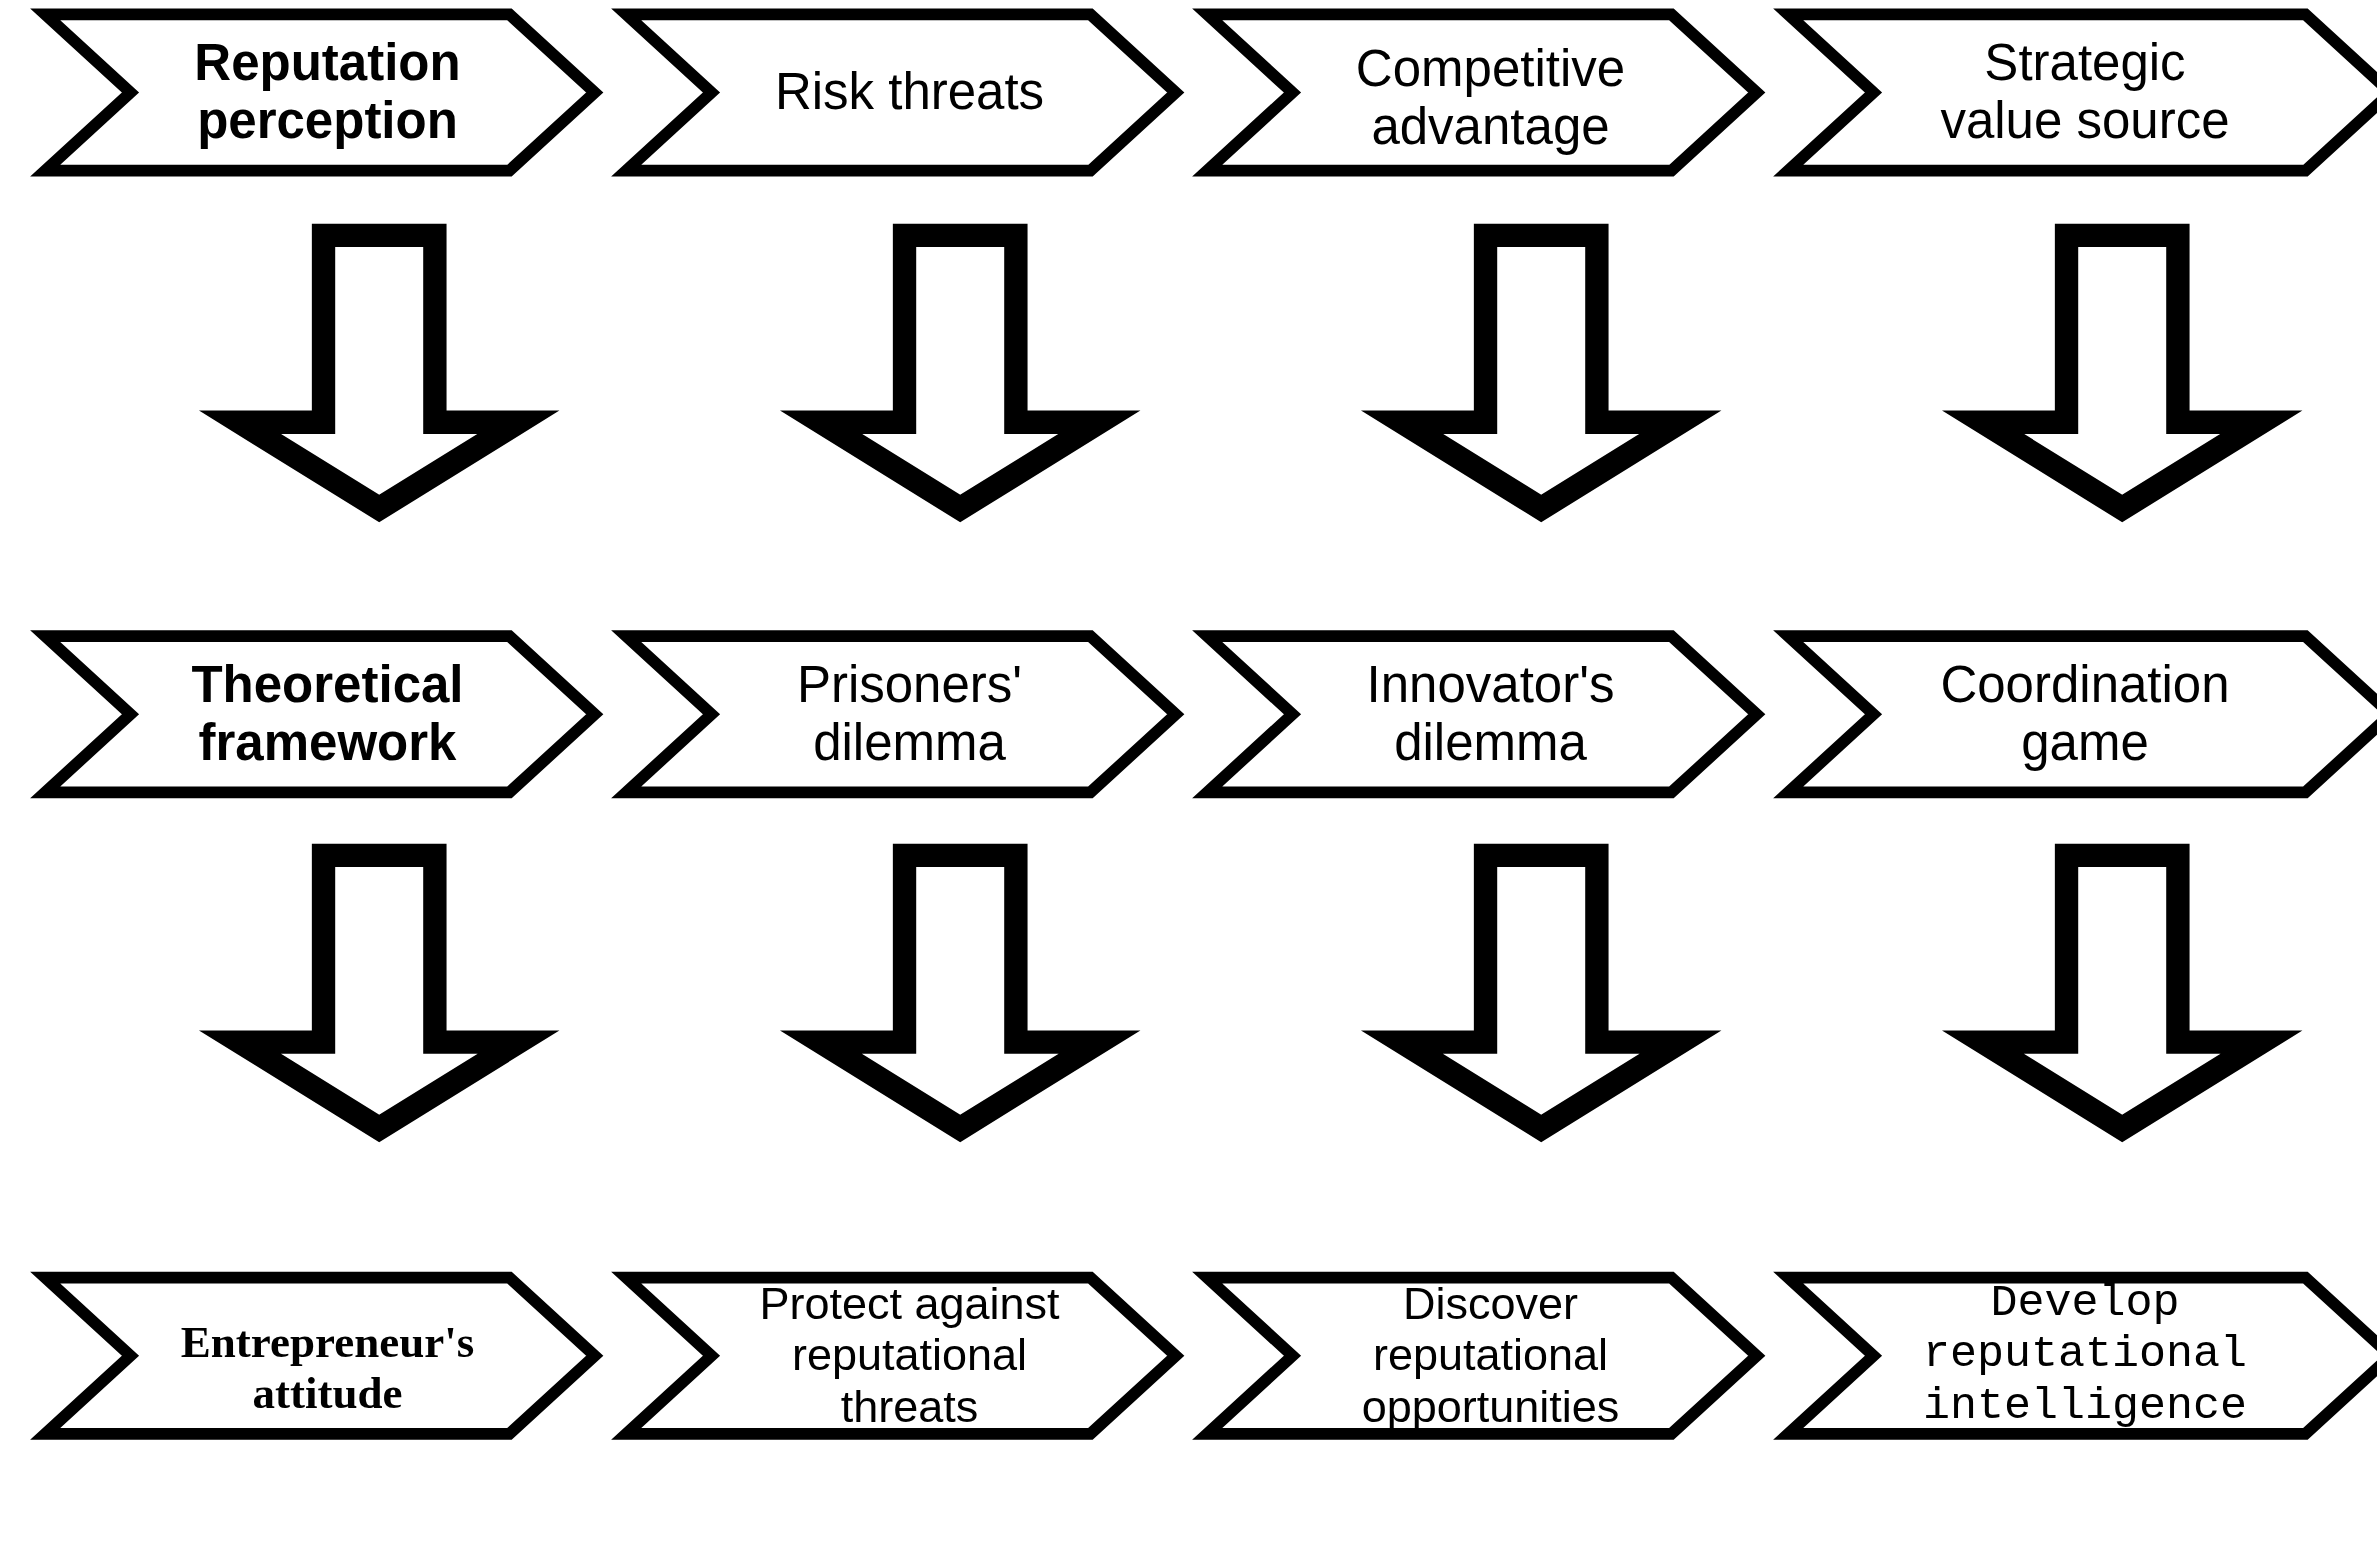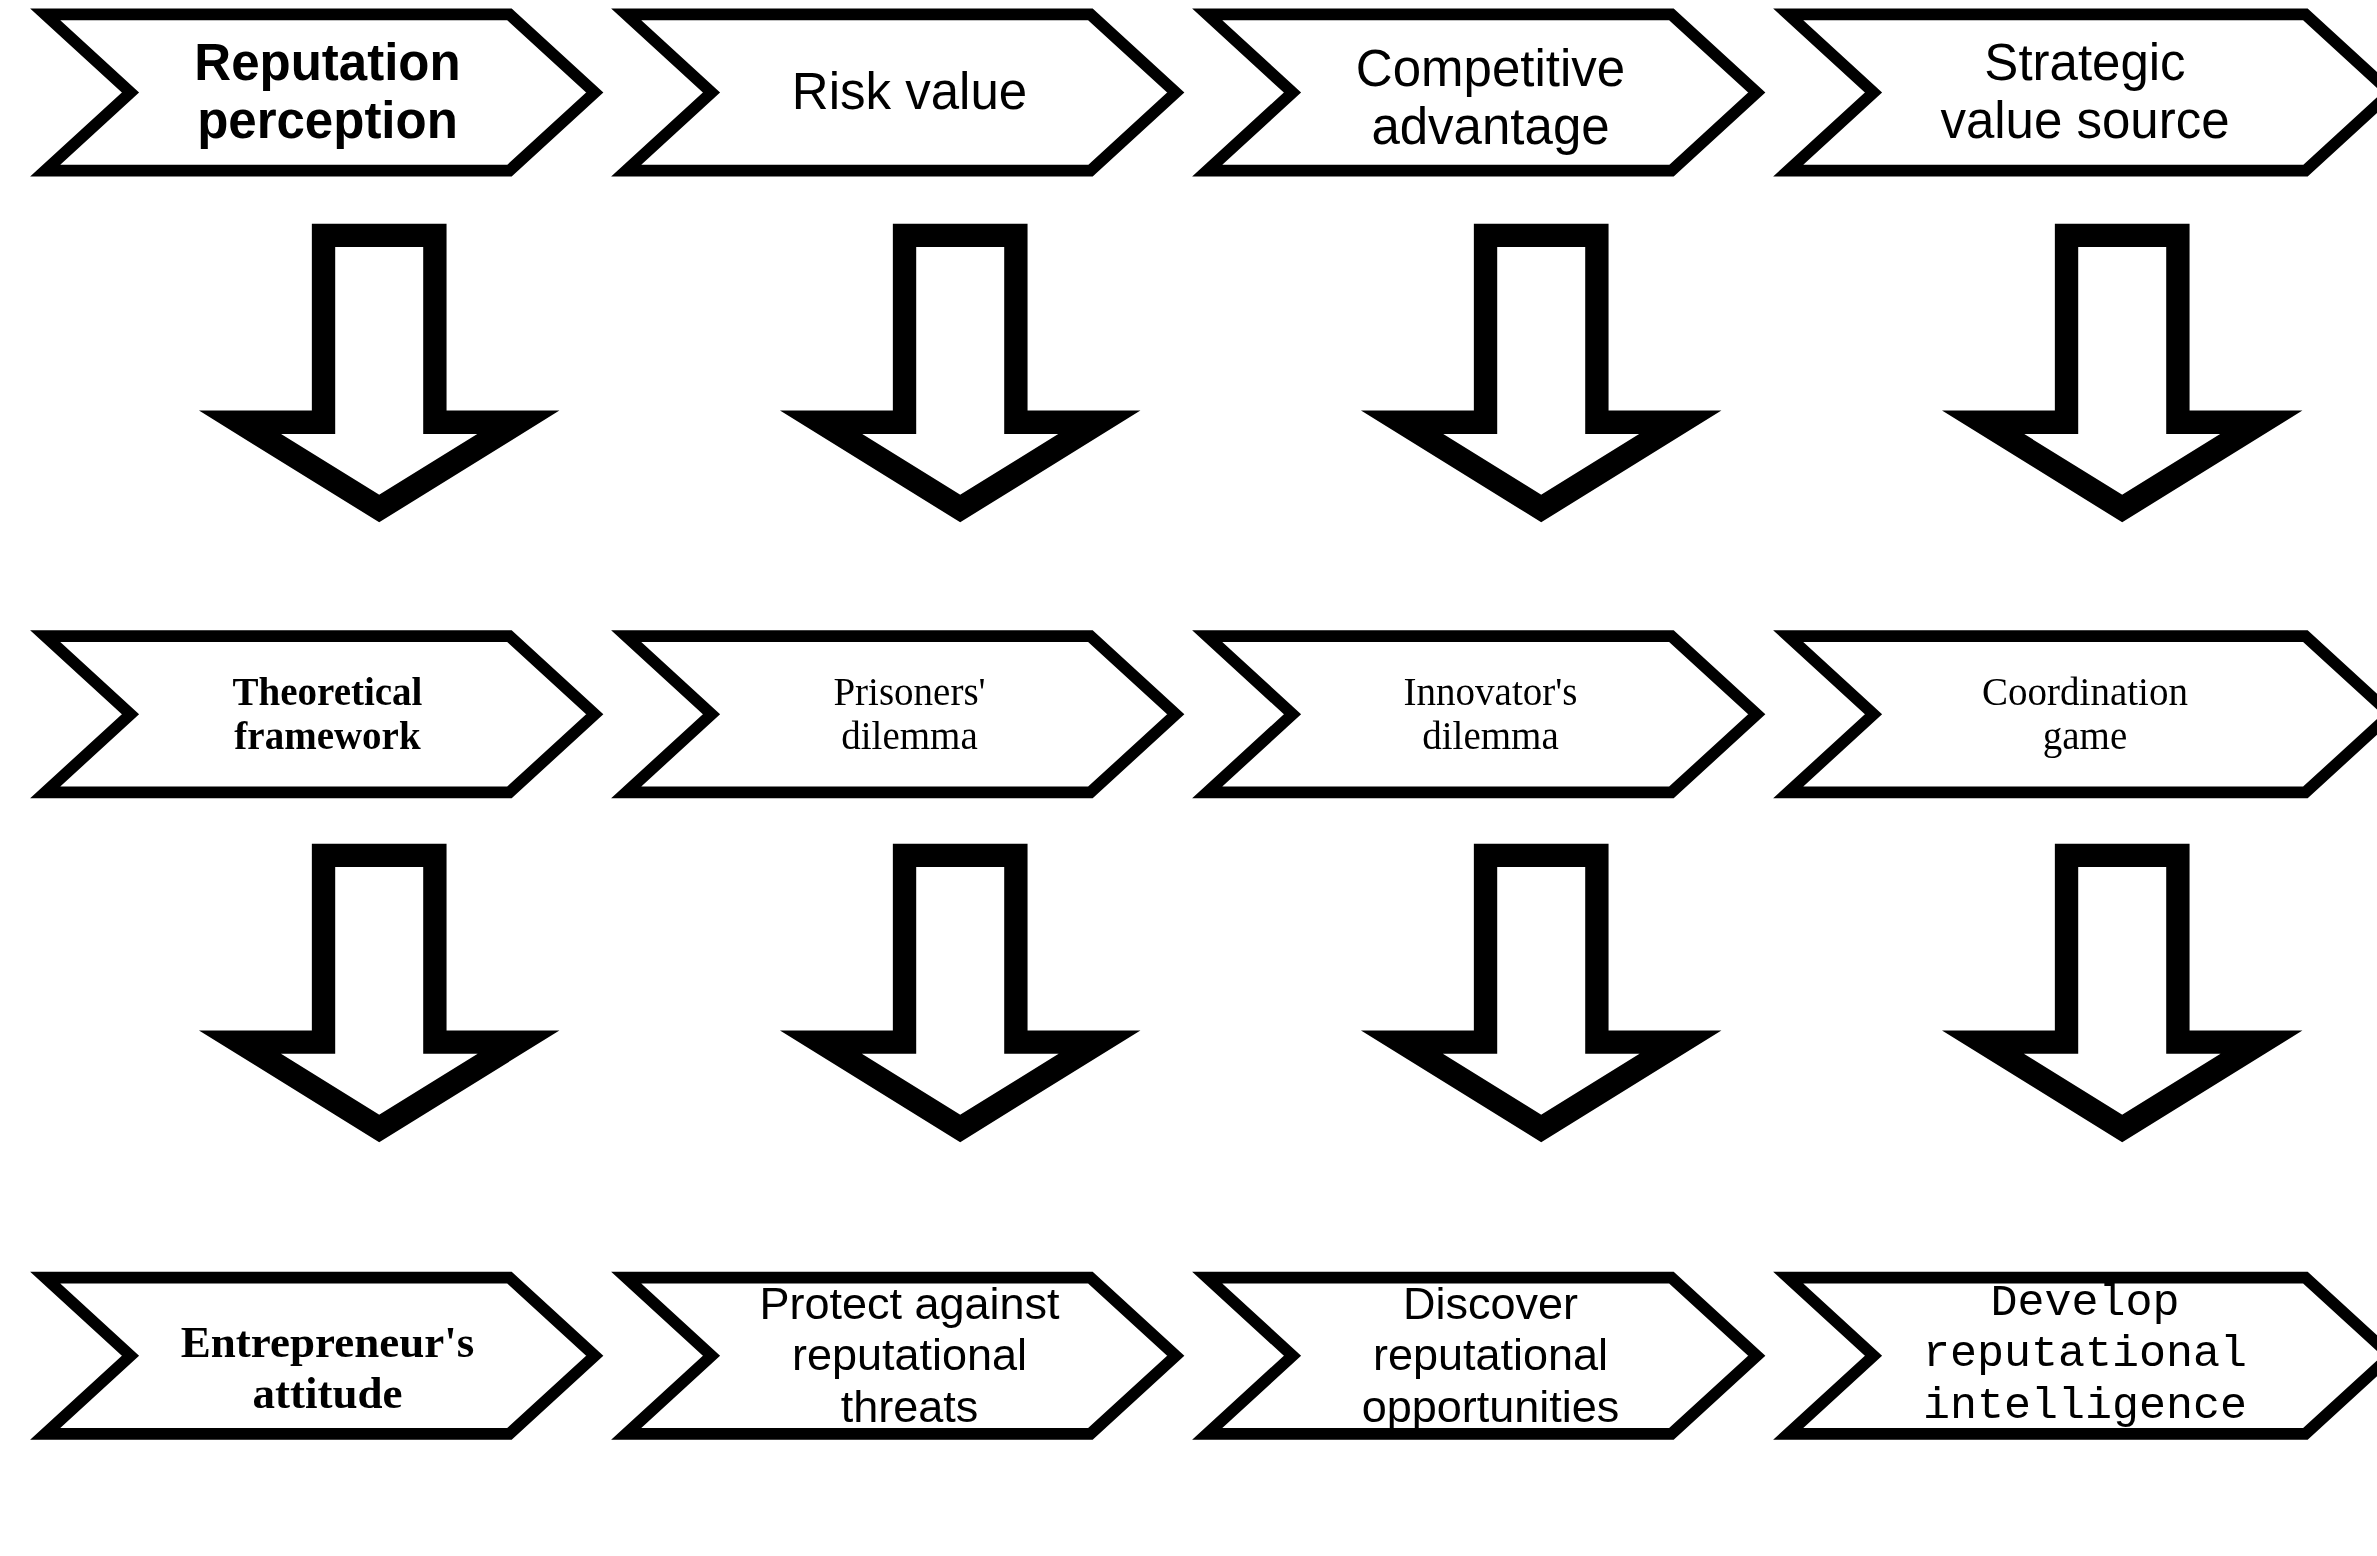--- a/index.html
+++ b/index.html
@@ -45,21 +45,21 @@
     display: flex;
     align-items: center;
     justify-content: center;
     text-align: center;
     color: #000000;
     line-height: 1.14;
     white-space: pre-line;
     pointer-events: none;
   }
   .row-a .chev-label { font-size: 51px; }
-  .row-b .chev-label { font-size: 39px; font-family: Liberation Serif, serif; }
+  .row-b .chev-label { font-size: 51px; }
   .row-c .chev-label { font-size: 45px; }
   .chev-label.bold { font-weight: bold; }
 </style>
 </head>
 <body>
 
 <div id="diagram">
 
   <svg class="layer-svg" viewBox="0 0 2647 1733" preserveAspectRatio="none">
 
@@ -68,21 +68,21 @@
     <path class="chev-shape" d="M 675 16 L 1192 16 L 1287 103 L 1192 190 L 675 190 L 770 103 Z"></path>
 
     <path class="chev-shape" d="M 1322 16 L 1839 16 L 1934 103 L 1839 190 L 1322 190 L 1417 103 Z"></path>
 
     <path class="chev-shape" d="M 1969 16 L 2545 16 L 2640 103 L 2545 190 L 1969 190 L 2064 103 Z"></path>
   </svg>
 
   <div class="row-a">
     <div class="chev-label bold" style="left:110px; top:14.4px; width:395px; height:156px;">Reputation
 perception</div>
-    <div class="chev-label" style="left:692px; top:14.4px; width:395px; height:156px;">Risk value</div>
+    <div class="chev-label" style="left:692px; top:14.4px; width:395px; height:156px;">Risk threats</div>
     <div class="chev-label" style="left:1273px; top:20px; width:395px; height:156px;">Competitive
 advantage</div>
     <div class="chev-label" style="left:1854px; top:14.4px; width:422px; height:156px;">Strategic
 value source</div>
   </div>
 
   <svg class="layer-svg" viewBox="0 0 2647 1733" preserveAspectRatio="none">
 
     <path class="arrow-shape" d="M 338 262 L 462 262 L 462 470 L 555 470 L 400 566 L 245 470 L 338 470 Z"></path>
     <path class="arrow-shape" d="M 985 262 L 1109 262 L 1109 470 L 1202 470 L 1047 566 L 892 470 L 985 470 Z"></path>

